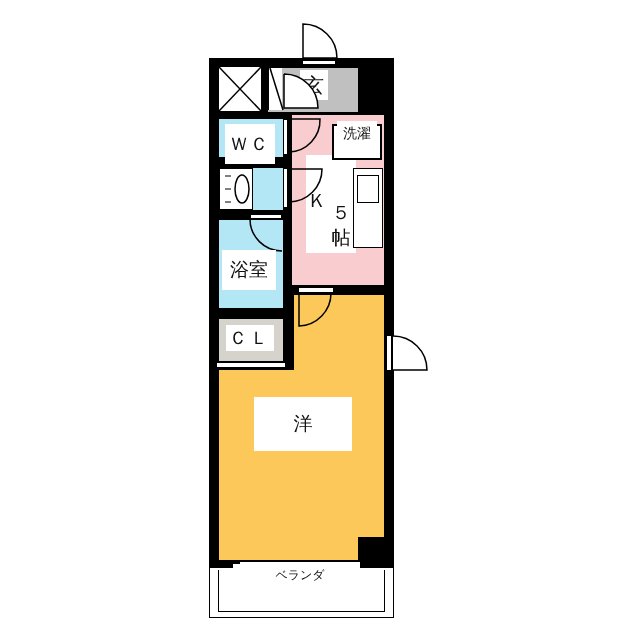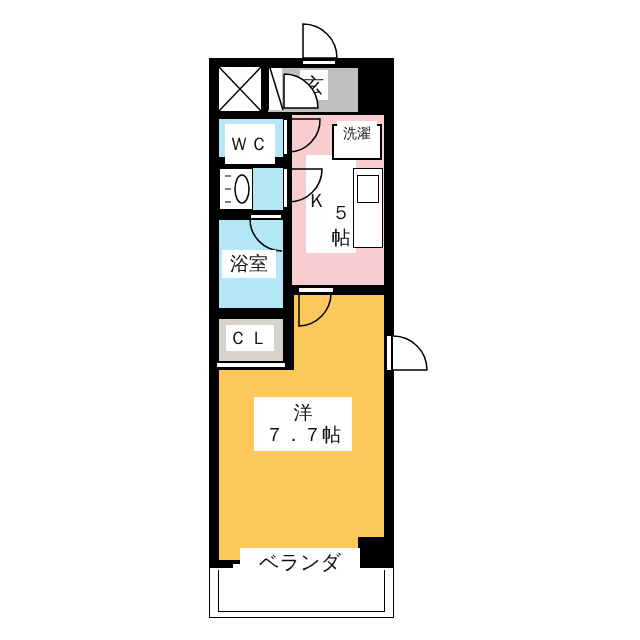--- a/index.html
+++ b/index.html
@@ -67,41 +67,40 @@
 <div class="abs" style="left:283px;top:168px;width:5px;height:40px;background:#fff;border:1px solid #000;"></div>
 <svg style="left:288px;top:168px;" width="40" height="40">
     <path d="M1 1 L34 1 A33 33 0 0 1 1 34" fill="none" stroke="#000" stroke-width="1.5"></path>
   </svg>
 
 <div class="abs" style="left:219px;top:220px;width:64px;height:88px;background:#b4e7f6;"></div>
 <div class="abs" style="left:250px;top:214px;width:32px;height:5px;background:#fff;border:1px solid #000;"></div>
 <svg style="left:249px;top:218px;" width="40" height="40">
     <path d="M1 1 A32 32 0 0 0 33 33" fill="none" stroke="#000" stroke-width="1.5"></path>
   </svg>
-<div class="lbl" style="left:222px;top:250px;width:54px;height:28px;font-size:19px;font-family:Liberation Serif, serif;">浴室</div>
+<div class="lbl" style="left:222px;top:250px;width:54px;height:40px;font-size:19px;font-family:Liberation Serif, serif;">浴室</div>
 
 <div class="abs" style="left:219px;top:319px;width:64px;height:42px;background:#d6d3cd;"></div>
 <div class="lbl" style="left:226px;top:325px;width:48px;height:26px;font-size:18px;letter-spacing:3px;">ＣＬ</div>
 <div class="abs" style="left:216px;top:362px;width:70px;height:6px;background:#fff;border:1px solid #000;"></div>
 
 <div class="abs" style="left:219px;top:370px;width:165px;height:190px;background:#fcc85a;"></div>
 <div class="abs" style="left:294px;top:295px;width:90px;height:80px;background:#fcc85a;"></div>
 <div class="abs wall" style="left:358px;top:537px;width:26px;height:26px;"></div>
 <div class="abs" style="left:298px;top:287px;width:36px;height:6px;background:#fff;border:1px solid #000;"></div>
 <svg style="left:298px;top:292px;" width="40" height="40">
     <path d="M1 1 L1 34 A33 33 0 0 0 33 1" fill="none" stroke="#000" stroke-width="1.5"></path>
   </svg>
 <div class="lbl" style="left:254px;top:397px;width:98px;height:54px;flex-direction:column;font-size:19px;">
   <span>洋</span>
-  <span>７．７帖</span>
 </div>
 
 <div class="abs" style="left:386px;top:335px;width:6px;height:36px;background:#fff;border:1px solid #000;"></div>
 <svg style="left:392px;top:335px;" width="40" height="40">
     <path d="M1 1 A34 34 0 0 1 35 35 L1 35" fill="#fff" stroke="#000" stroke-width="1.5"></path>
   </svg>
 
 <div class="abs" style="left:232px;top:563px;width:100px;height:6px;background:#fff;border:1px solid #000;"></div>
 <div class="abs" style="left:281px;top:560px;width:1px;height:10px;background:#000;"></div>
 
 <div class="abs" style="left:209px;top:568px;width:185px;height:50px;border:1px solid #000;border-top:none;background:#fff;"></div>
 <div class="abs" style="left:218px;top:570px;width:167px;height:42px;border:1.5px solid #000;border-top:none;background:#fff;"></div>
-<div class="lbl" style="left:240px;top:548px;width:120px;height:28px;font-size:20px;text-align:right;">ベランダ</div>
+<div class="lbl" style="left:240px;top:562px;width:120px;height:28px;font-size:12px;text-align:right;">ベランダ</div>
 
 </body></html>

